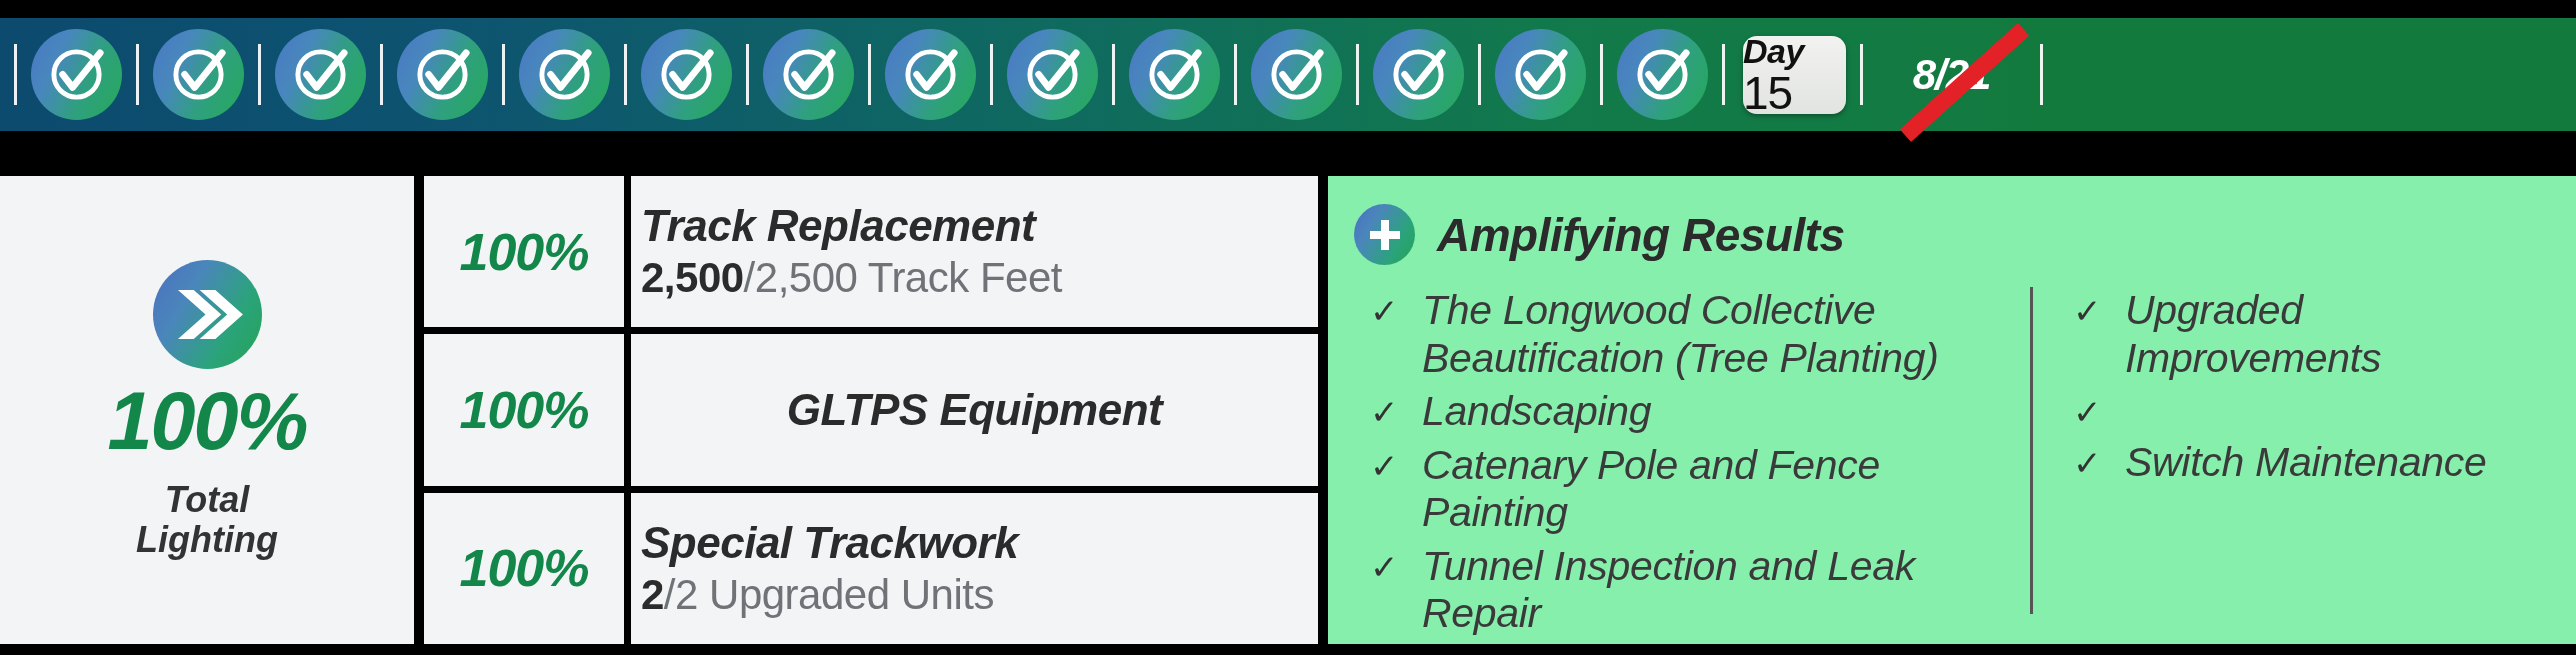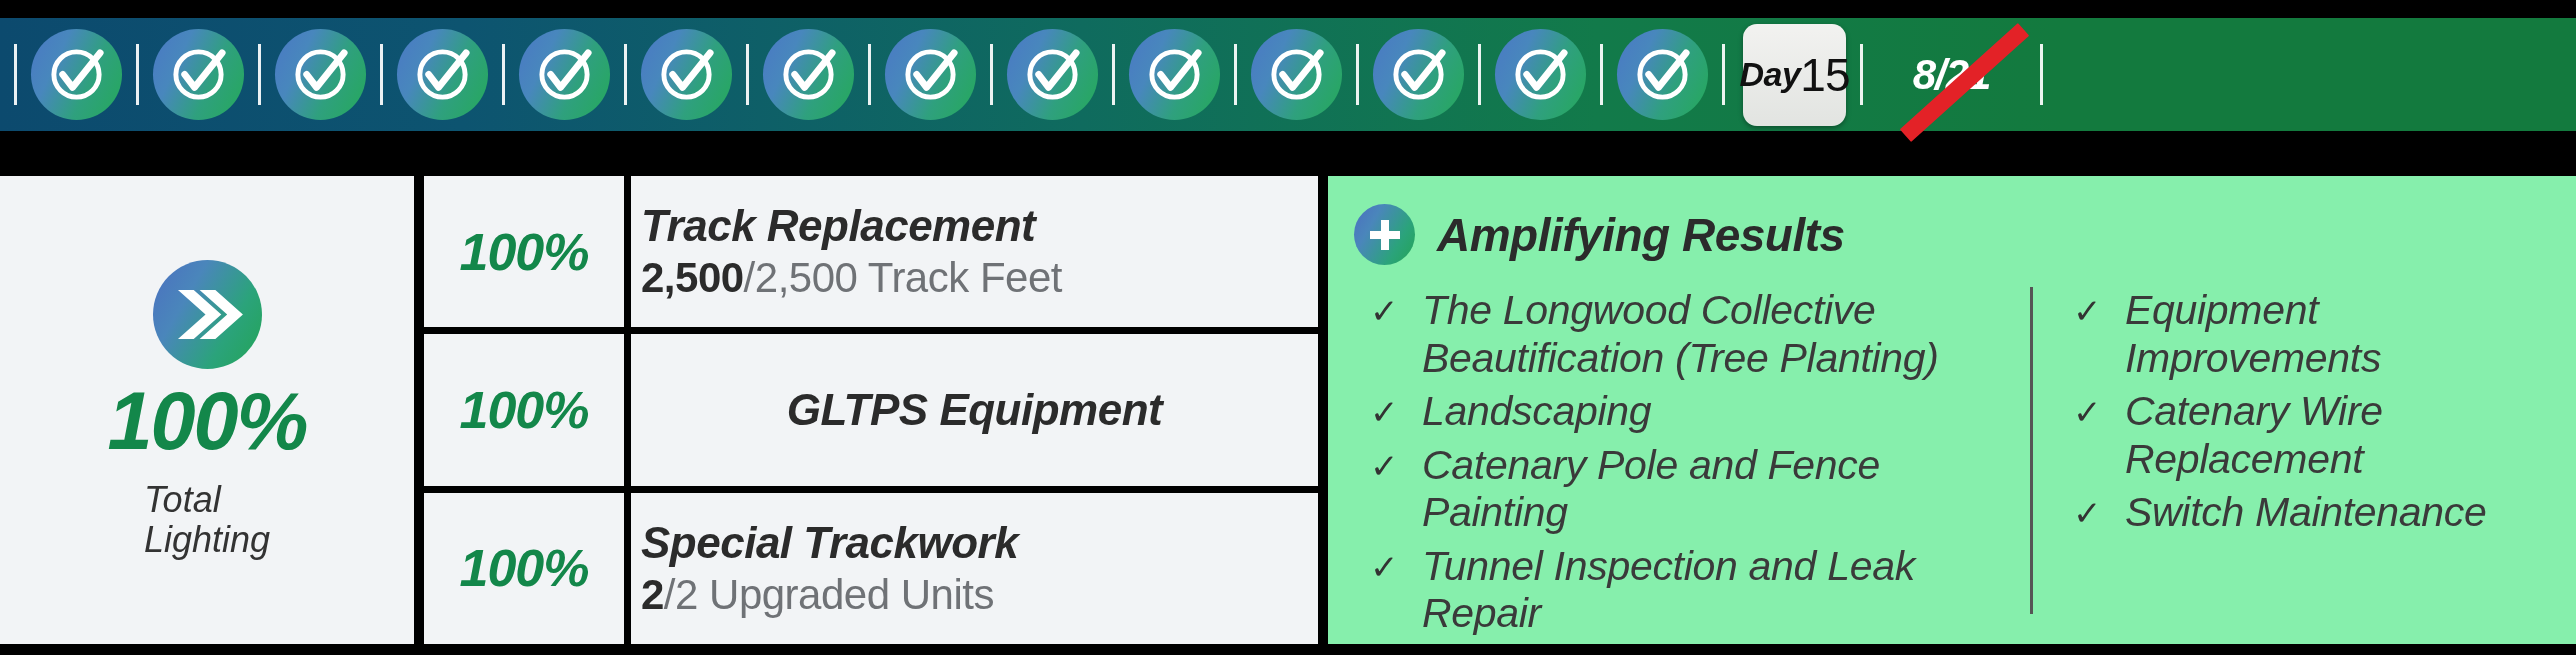--- a/index.html
+++ b/index.html
@@ -29,24 +29,24 @@
     background:linear-gradient(115deg,#4a78c4 0%,#4887bd 30%,#2fa07e 62%,#25a95a 100%);
     display:flex;align-items:center;justify-content:center;
   }
   .tick svg{display:block;}
   .daywrap{
     position:relative;flex:0 0 auto;display:flex;align-items:center;
     margin-left:4px;
   }
   .daybadge{
     position:relative;z-index:3;
-    width:103px;height:102px;border-radius:14px;
+    width:103px;height:78px;border-radius:14px;
     background:linear-gradient(180deg,#f2f2f0 0%,#e2e4e1 100%);
     box-shadow:0 2px 5px rgba(0,0,0,.35);
-    display:flex;flex-direction:row;align-items:center;justify-content:center;
+    display:flex;flex-direction:column;align-items:flex-start;justify-content:center;
     line-height:1;
   }
   .day-word{
     font-size:34px;font-weight:bold;font-style:italic;color:#111;
     letter-spacing:-0.5px;margin-bottom:2px;
   }
   .day-num{
     font-size:46px;font-weight:normal;color:#111;letter-spacing:-1px;
   }
   .ghost-date{
@@ -79,22 +79,22 @@
   .chev-circle{
     width:109px;height:109px;border-radius:50%;
     background:linear-gradient(120deg,#4b6fc0 0%,#4a86bb 32%,#2ba37b 68%,#23a455 100%);
     display:flex;align-items:center;justify-content:center;margin-bottom:12px;
   }
   .total-pct{
     font-size:81px;font-weight:bold;font-style:italic;color:#13874a;
     line-height:1;letter-spacing:-2px;margin-bottom:18px;
   }
   .total-label{
-    font-size:36px;font-weight:normal;font-style:italic;color:#333;
-    line-height:1.12;
+    font-size:36px;font-weight:bold;font-style:italic;color:#333;
+    text-align:center;line-height:1.12;
   }
 
   .divider-v{position:absolute;top:0;width:10px;height:468px;background:#000;}
 
   .table{
     position:absolute;left:424px;top:0;width:894px;height:468px;
     display:flex;flex-direction:column;
   }
   .trow{
     flex:1 1 0;display:flex;align-items:stretch;
@@ -341,25 +341,24 @@
               <span class="txt">Catenary Pole and Fence Painting</span>
             </div>
             <div class="li">
               <span class="ck">✓</span>
               <span class="txt">Tunnel Inspection and Leak Repair</span>
             </div>
           </div>
         <div class="col col-b" id="amp-right-host">
             <div class="li">
               <span class="ck">✓</span>
-              <span class="txt">Equipment Improvements</span>
-            </div>
-            <div class="li">
-              <span class="ck">✓</span>
-              <span class="txt">Catenary Wire Replacement</span>
+              <span class="txt">Upgraded Improvements</span>
+            </div>
+            <div class="li">
+              <span class="ck">✓</span>
             </div>
             <div class="li">
               <span class="ck">✓</span>
               <span class="txt">Switch Maintenance</span>
             </div>
           </div>
       </div>
     </div>
 
   </div>

